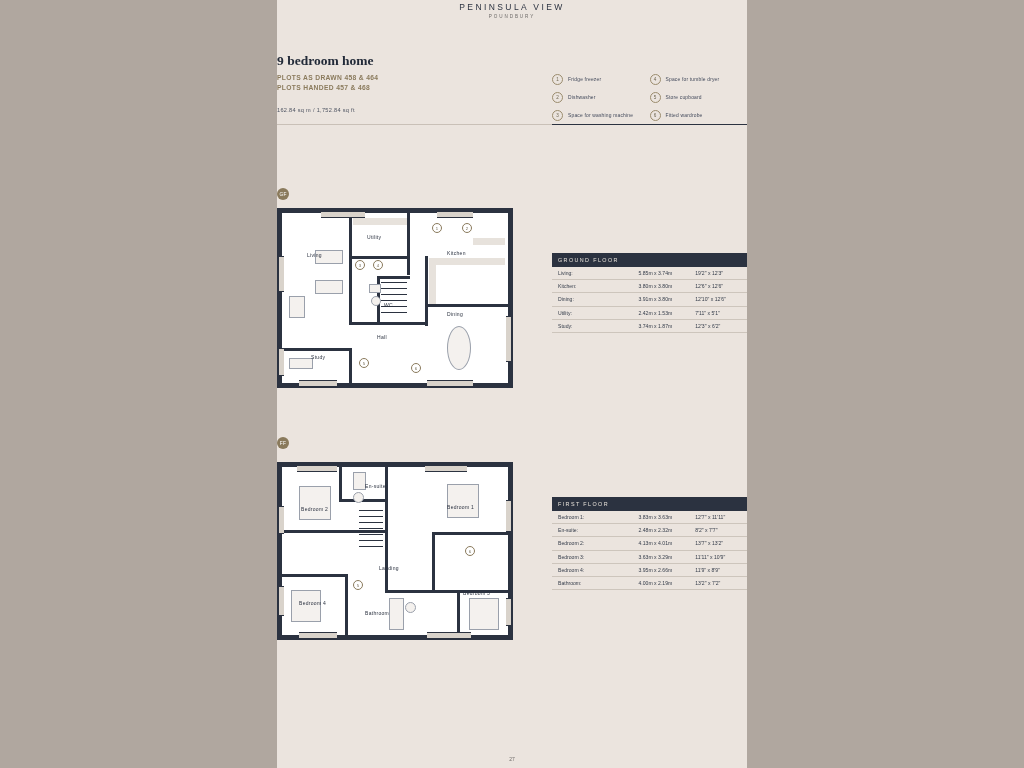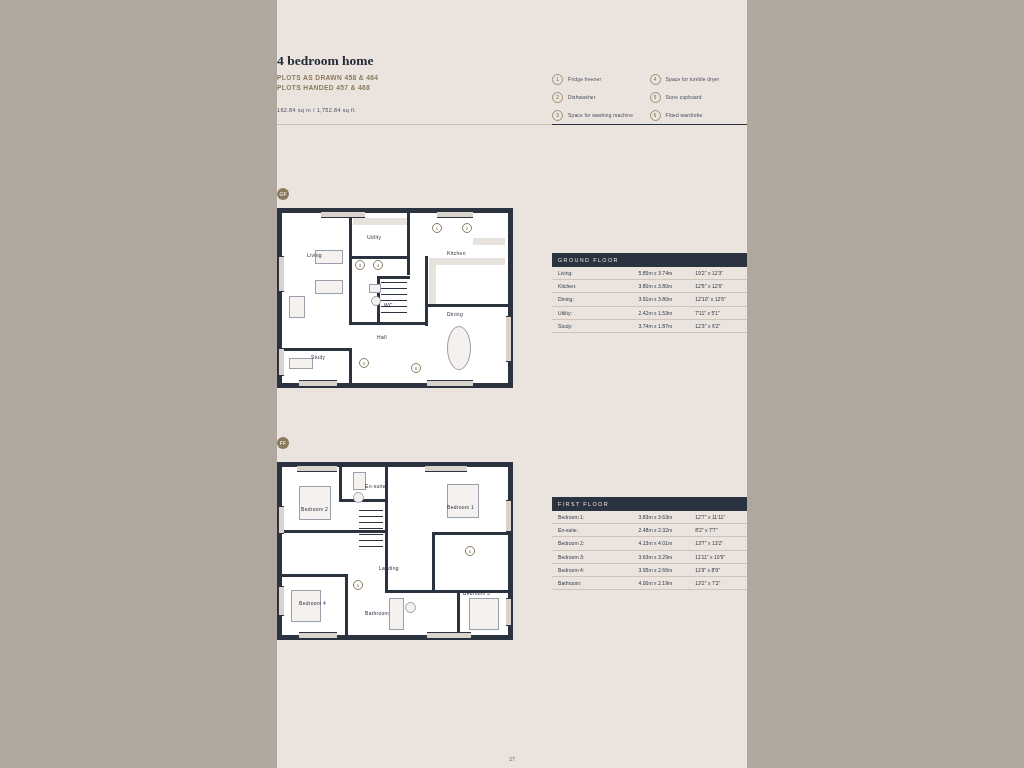--- a/index.html
+++ b/index.html
@@ -102,22 +102,26 @@
   .footer{
     position:absolute;bottom:6px;left:0;width:100%;text-align:center;
     font-size:5px;color:#6d6a68;
   }
 </style>
 </head>
 <body>
 
 <div class="page">
 
-
-  <div class="title">4 bedroom home</div>
+  <div class="brand">
+    <div class="b1">PENINSULA VIEW</div>
+    <div class="b2">POUNDBURY</div>
+  </div>
+
+  <div class="title">9 bedroom home</div>
   <div class="plots">
     <div>PLOTS AS DRAWN 458 &amp; 464</div>
     <div>PLOTS HANDED 457 &amp; 468</div>
   </div>
   <div class="area">162.84 sq m / 1,752.84 sq ft</div>
 
   <div class="legend">
     <div class="col">
       <div class="legend-item">
         <span class="num">1</span>

